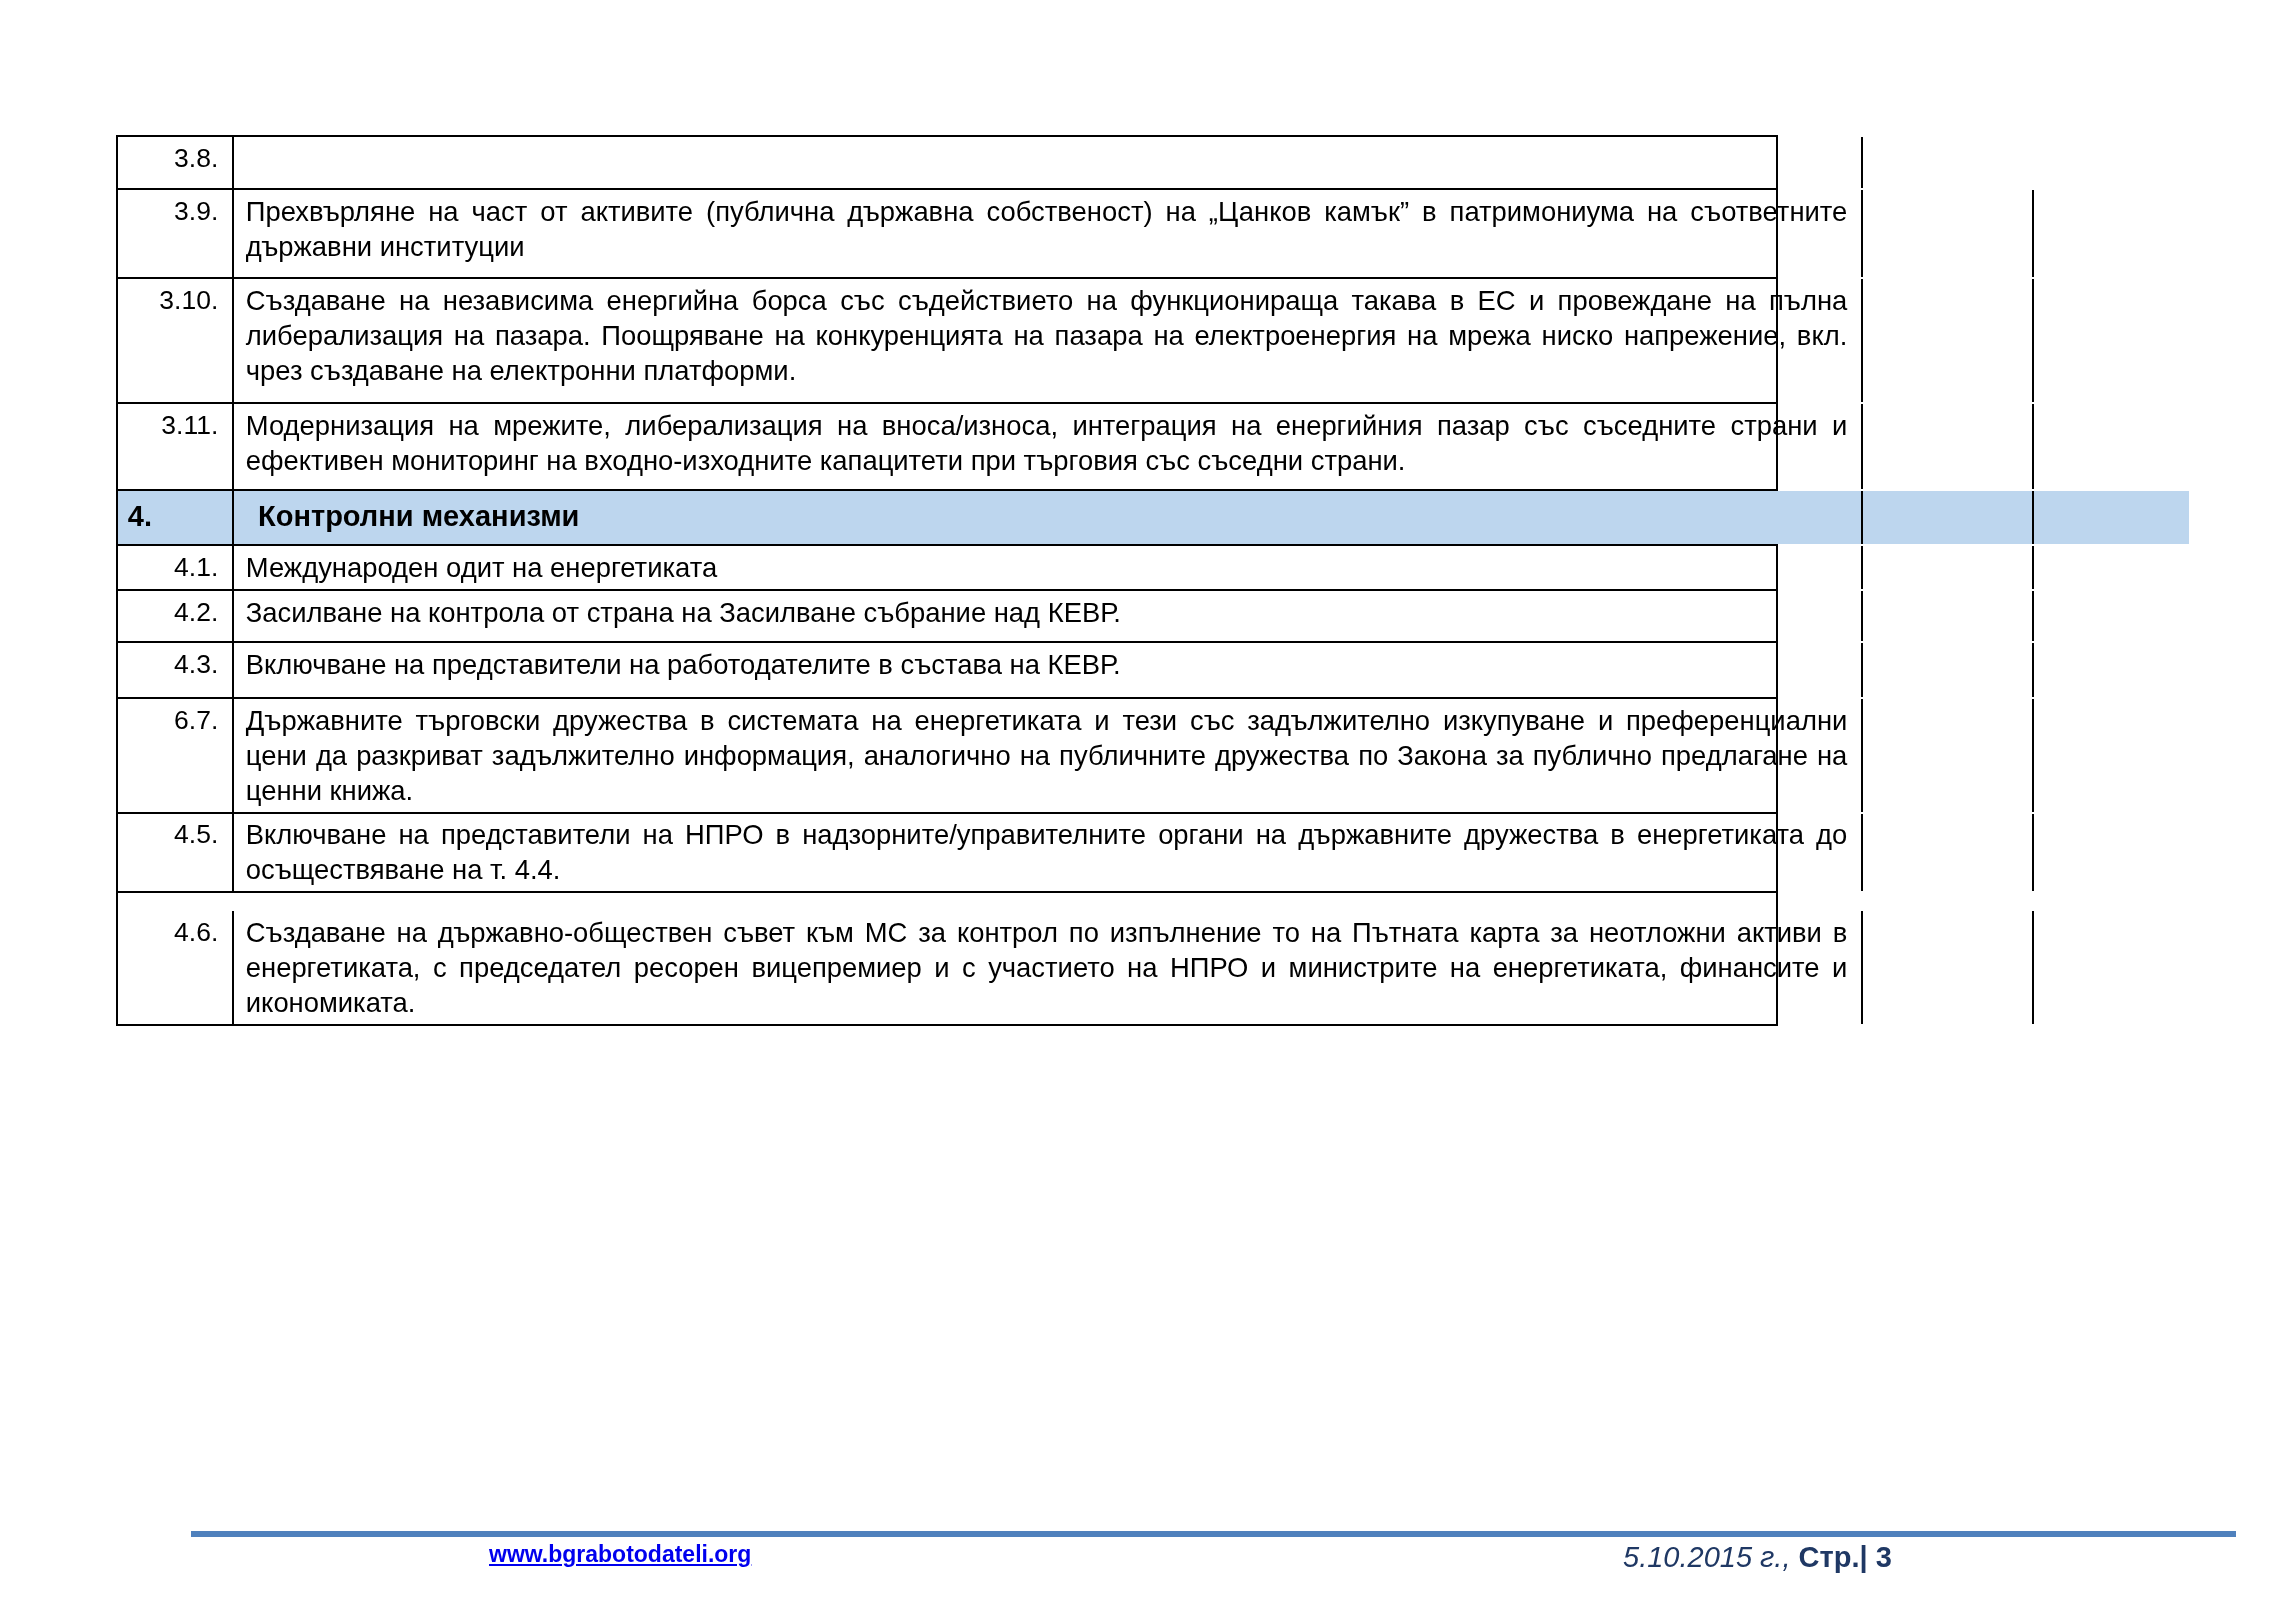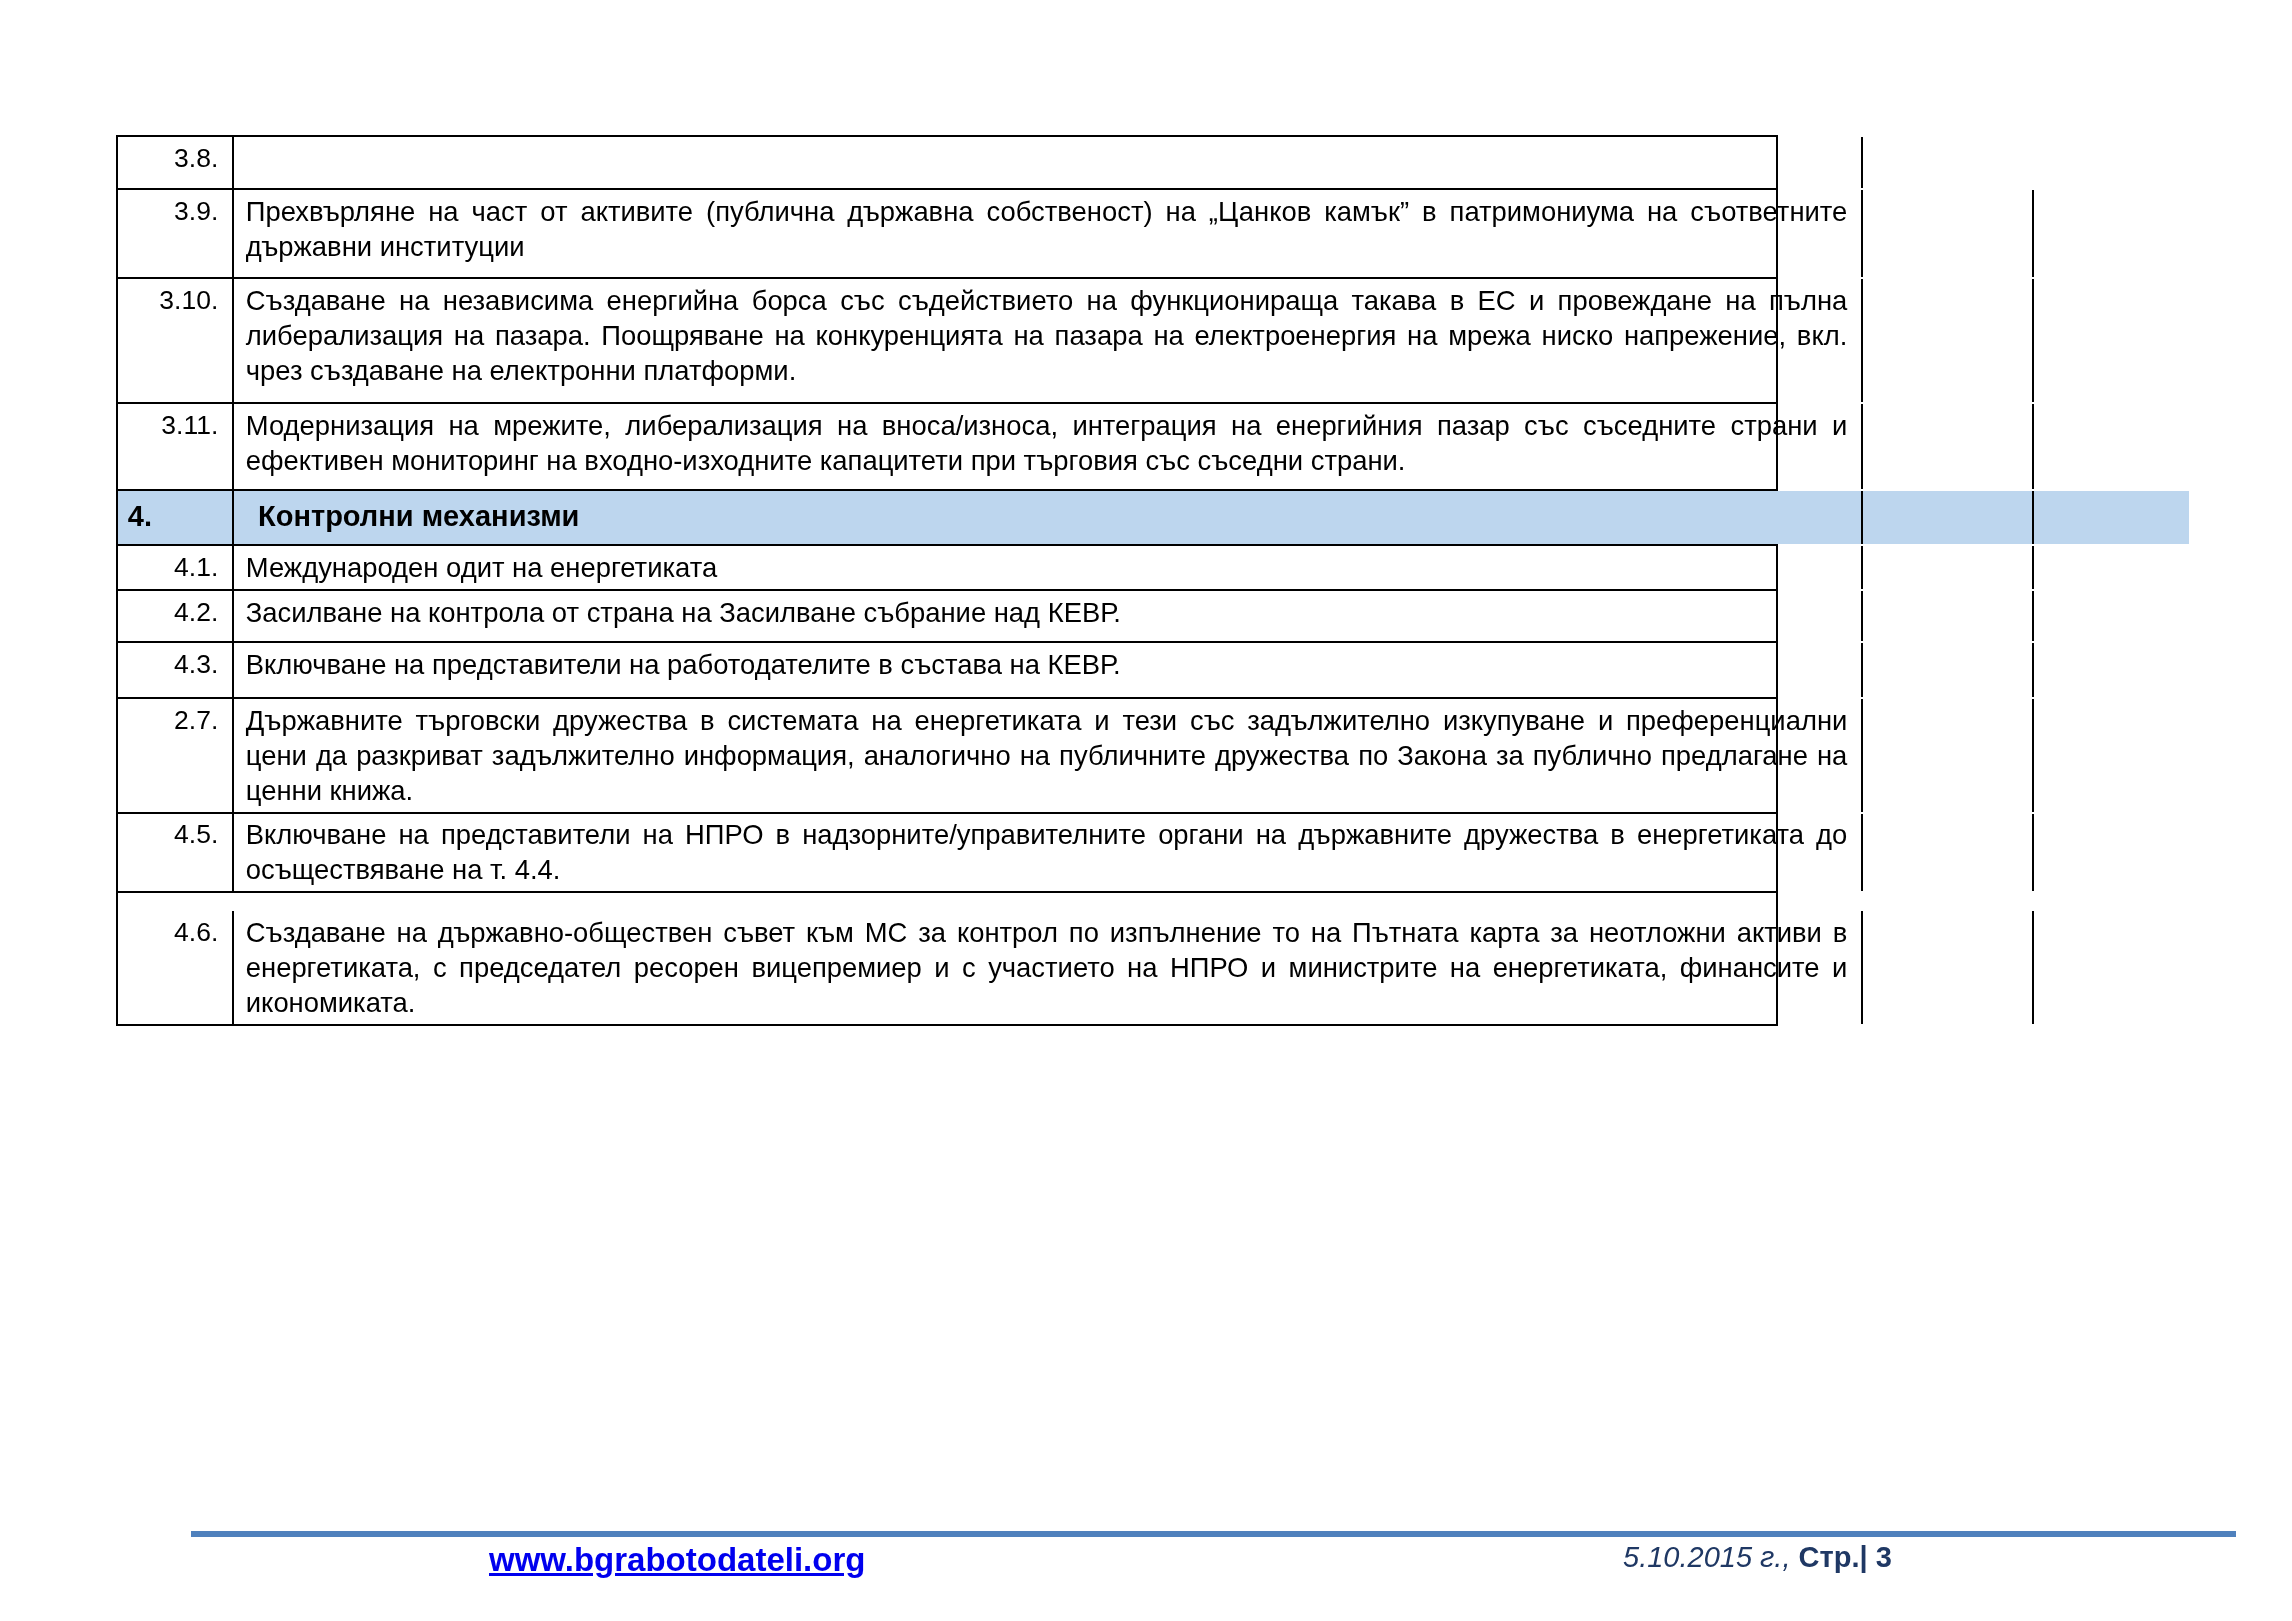--- a/index.html
+++ b/index.html
@@ -75,21 +75,21 @@
   
   .footer-line{
     position:absolute;
     left:191px;top:1531px;
     width:2045px;height:5.9px;
     background:var(--footer-line);
   }
   .footer-link{
     position:absolute;
     left:489px;top:1541px;
-    font-size:33px;
+    font-size:23px;
     font-weight:bold;
     color:var(--link-color);
     text-decoration:underline;
   }
   .footer-right{
     position:absolute;
     top:1541px;
     left:1591px;
     width:294px;
     font-size:29px;
@@ -157,21 +157,21 @@
     </div>
 
     <div class="tr r7">
       <div class="td num">4.3.</div>
       <div class="td txt">Включване на представители на работодателите в състава на КЕВР.</div>
       <div class="td"></div>
       <div class="td"></div>
     </div>
 
     <div class="tr r8">
-      <div class="td num">2.7.</div>
+      <div class="td num">6.7.</div>
       <div class="td txt">Държавните търговски дружества в системата на енергетиката и тези със задължително изкупуване и преференциални цени да разкриват задължително информация, аналогично на публичните дружества по Закона за публично предлагане на ценни книжа.</div>
       <div class="td"></div>
       <div class="td"></div>
     </div>
 
     <div class="tr r9">
       <div class="td num">4.5.</div>
       <div class="td txt">Включване на представители на НПРО в надзорните/управителните органи на държавните дружества в енергетиката до осъществяване на т. 4.4.</div>
       <div class="td"></div>
       <div class="td"></div>

